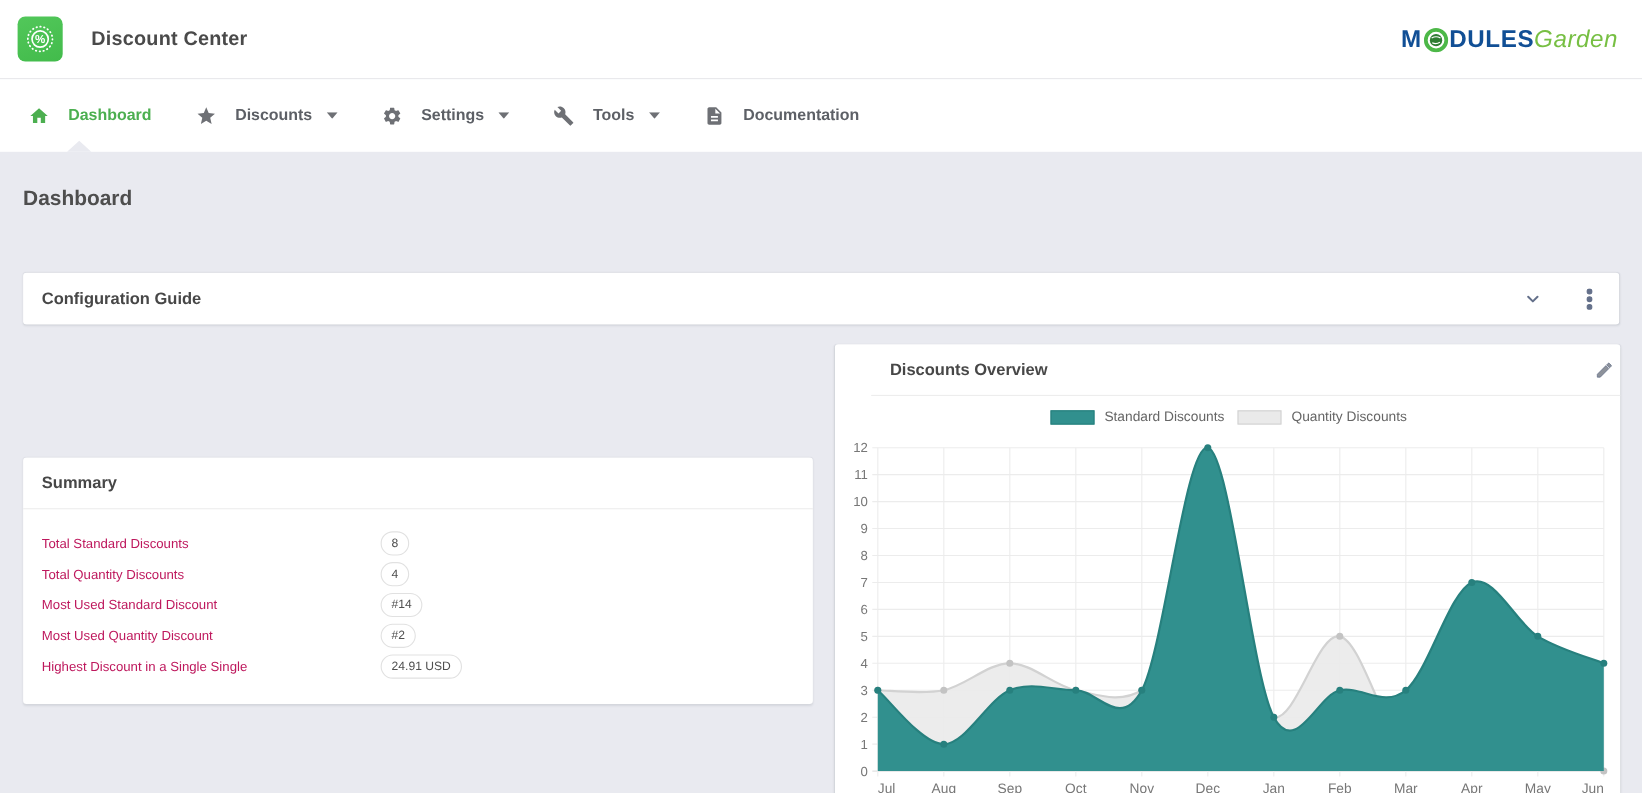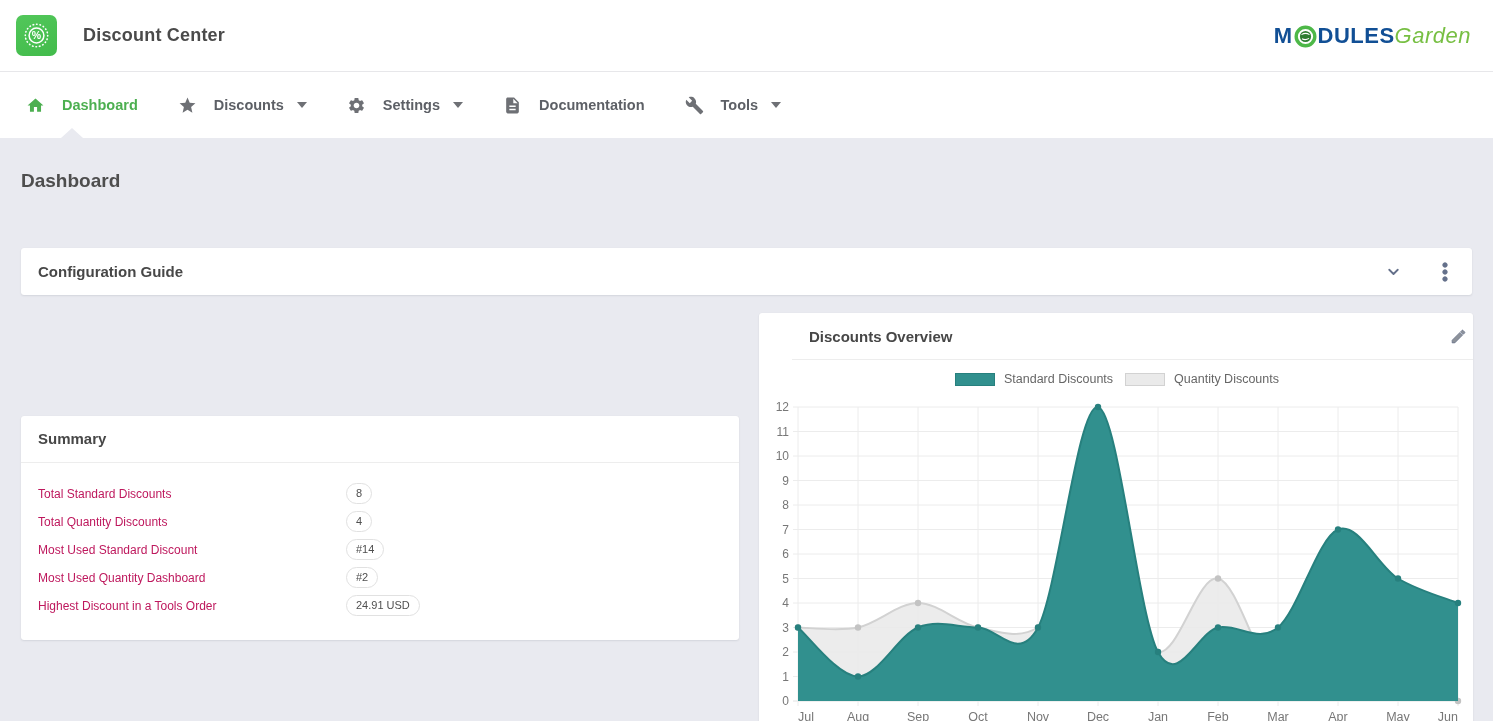--- a/index.html
+++ b/index.html
@@ -156,37 +156,37 @@
     <span>Settings</span>
     <span class="caret">
       <svg width="10" height="6" viewBox="0 0 10 6">
           <path d="M0 0l5 6 5-6z"></path>
         </svg>
     </span>
   </a>
   <a class="nav-item">
     <span class="nav-icon">
       <svg width="19" height="19" viewBox="0 0 24 24">
-          <path d="M14 2H6c-1.1 0-2 .9-2 2v16c0 1.1.9 2 2 2h12c1.1 0 2-.9 2-2V8l-6-6zm2 16H8v-2h8v2zm0-4H8v-2h8v2zm-3-5V3.5L18.5 9H13z"></path>
-        </svg>
-    </span>
-    <span>Documentation</span>
-  </a>
-  <a class="nav-item">
-    <span class="nav-icon">
-      <svg width="19" height="19" viewBox="0 0 24 24">
           <path d="M22.7 19l-9.1-9.1c.9-2.3.4-5-1.5-6.9-2-2-5-2.4-7.4-1.3L9 6 6 9 1.6 4.7C.4 7.1.9 10.1 2.9 12.1c1.9 1.9 4.6 2.4 6.9 1.5l9.1 9.1c.4.4 1 .4 1.4 0l2.3-2.3c.5-.4.5-1.1.1-1.4z"></path>
         </svg>
     </span>
     <span>Tools</span>
     <span class="caret">
       <svg width="10" height="6" viewBox="0 0 10 6">
           <path d="M0 0l5 6 5-6z"></path>
         </svg>
     </span>
+  </a>
+  <a class="nav-item">
+    <span class="nav-icon">
+      <svg width="19" height="19" viewBox="0 0 24 24">
+          <path d="M14 2H6c-1.1 0-2 .9-2 2v16c0 1.1.9 2 2 2h12c1.1 0 2-.9 2-2V8l-6-6zm2 16H8v-2h8v2zm0-4H8v-2h8v2zm-3-5V3.5L18.5 9H13z"></path>
+        </svg>
+    </span>
+    <span>Documentation</span>
   </a>
   <span class="nav-notch"></span>
 </nav>
 
 <main class="content">
   <h2 class="page-title">Dashboard</h2>
 
   <section class="panel config-panel">
     <span class="panel-title">Configuration Guide</span>
     <span class="panel-actions">
@@ -218,25 +218,25 @@
         </div>
         <div class="summary-row">
           <span class="summary-label">Total Quantity Discounts</span>
           <span class="badge">4</span>
         </div>
         <div class="summary-row">
           <span class="summary-label">Most Used Standard Discount</span>
           <span class="badge">#14</span>
         </div>
         <div class="summary-row">
-          <span class="summary-label">Most Used Quantity Dashboard</span>
+          <span class="summary-label">Most Used Quantity Discount</span>
           <span class="badge">#2</span>
         </div>
         <div class="summary-row">
-          <span class="summary-label">Highest Discount in a Tools Order</span>
+          <span class="summary-label">Highest Discount in a Single Single</span>
           <span class="badge">24.91 USD</span>
         </div>
       </div>
     </section>
 
     <section class="card chart-card">
       <div class="card-header">
         <span class="card-title">Discounts Overview</span>
         <button class="icon-btn edit-btn">
           <svg width="17" height="17" viewBox="0 0 24 24" stroke="none">

